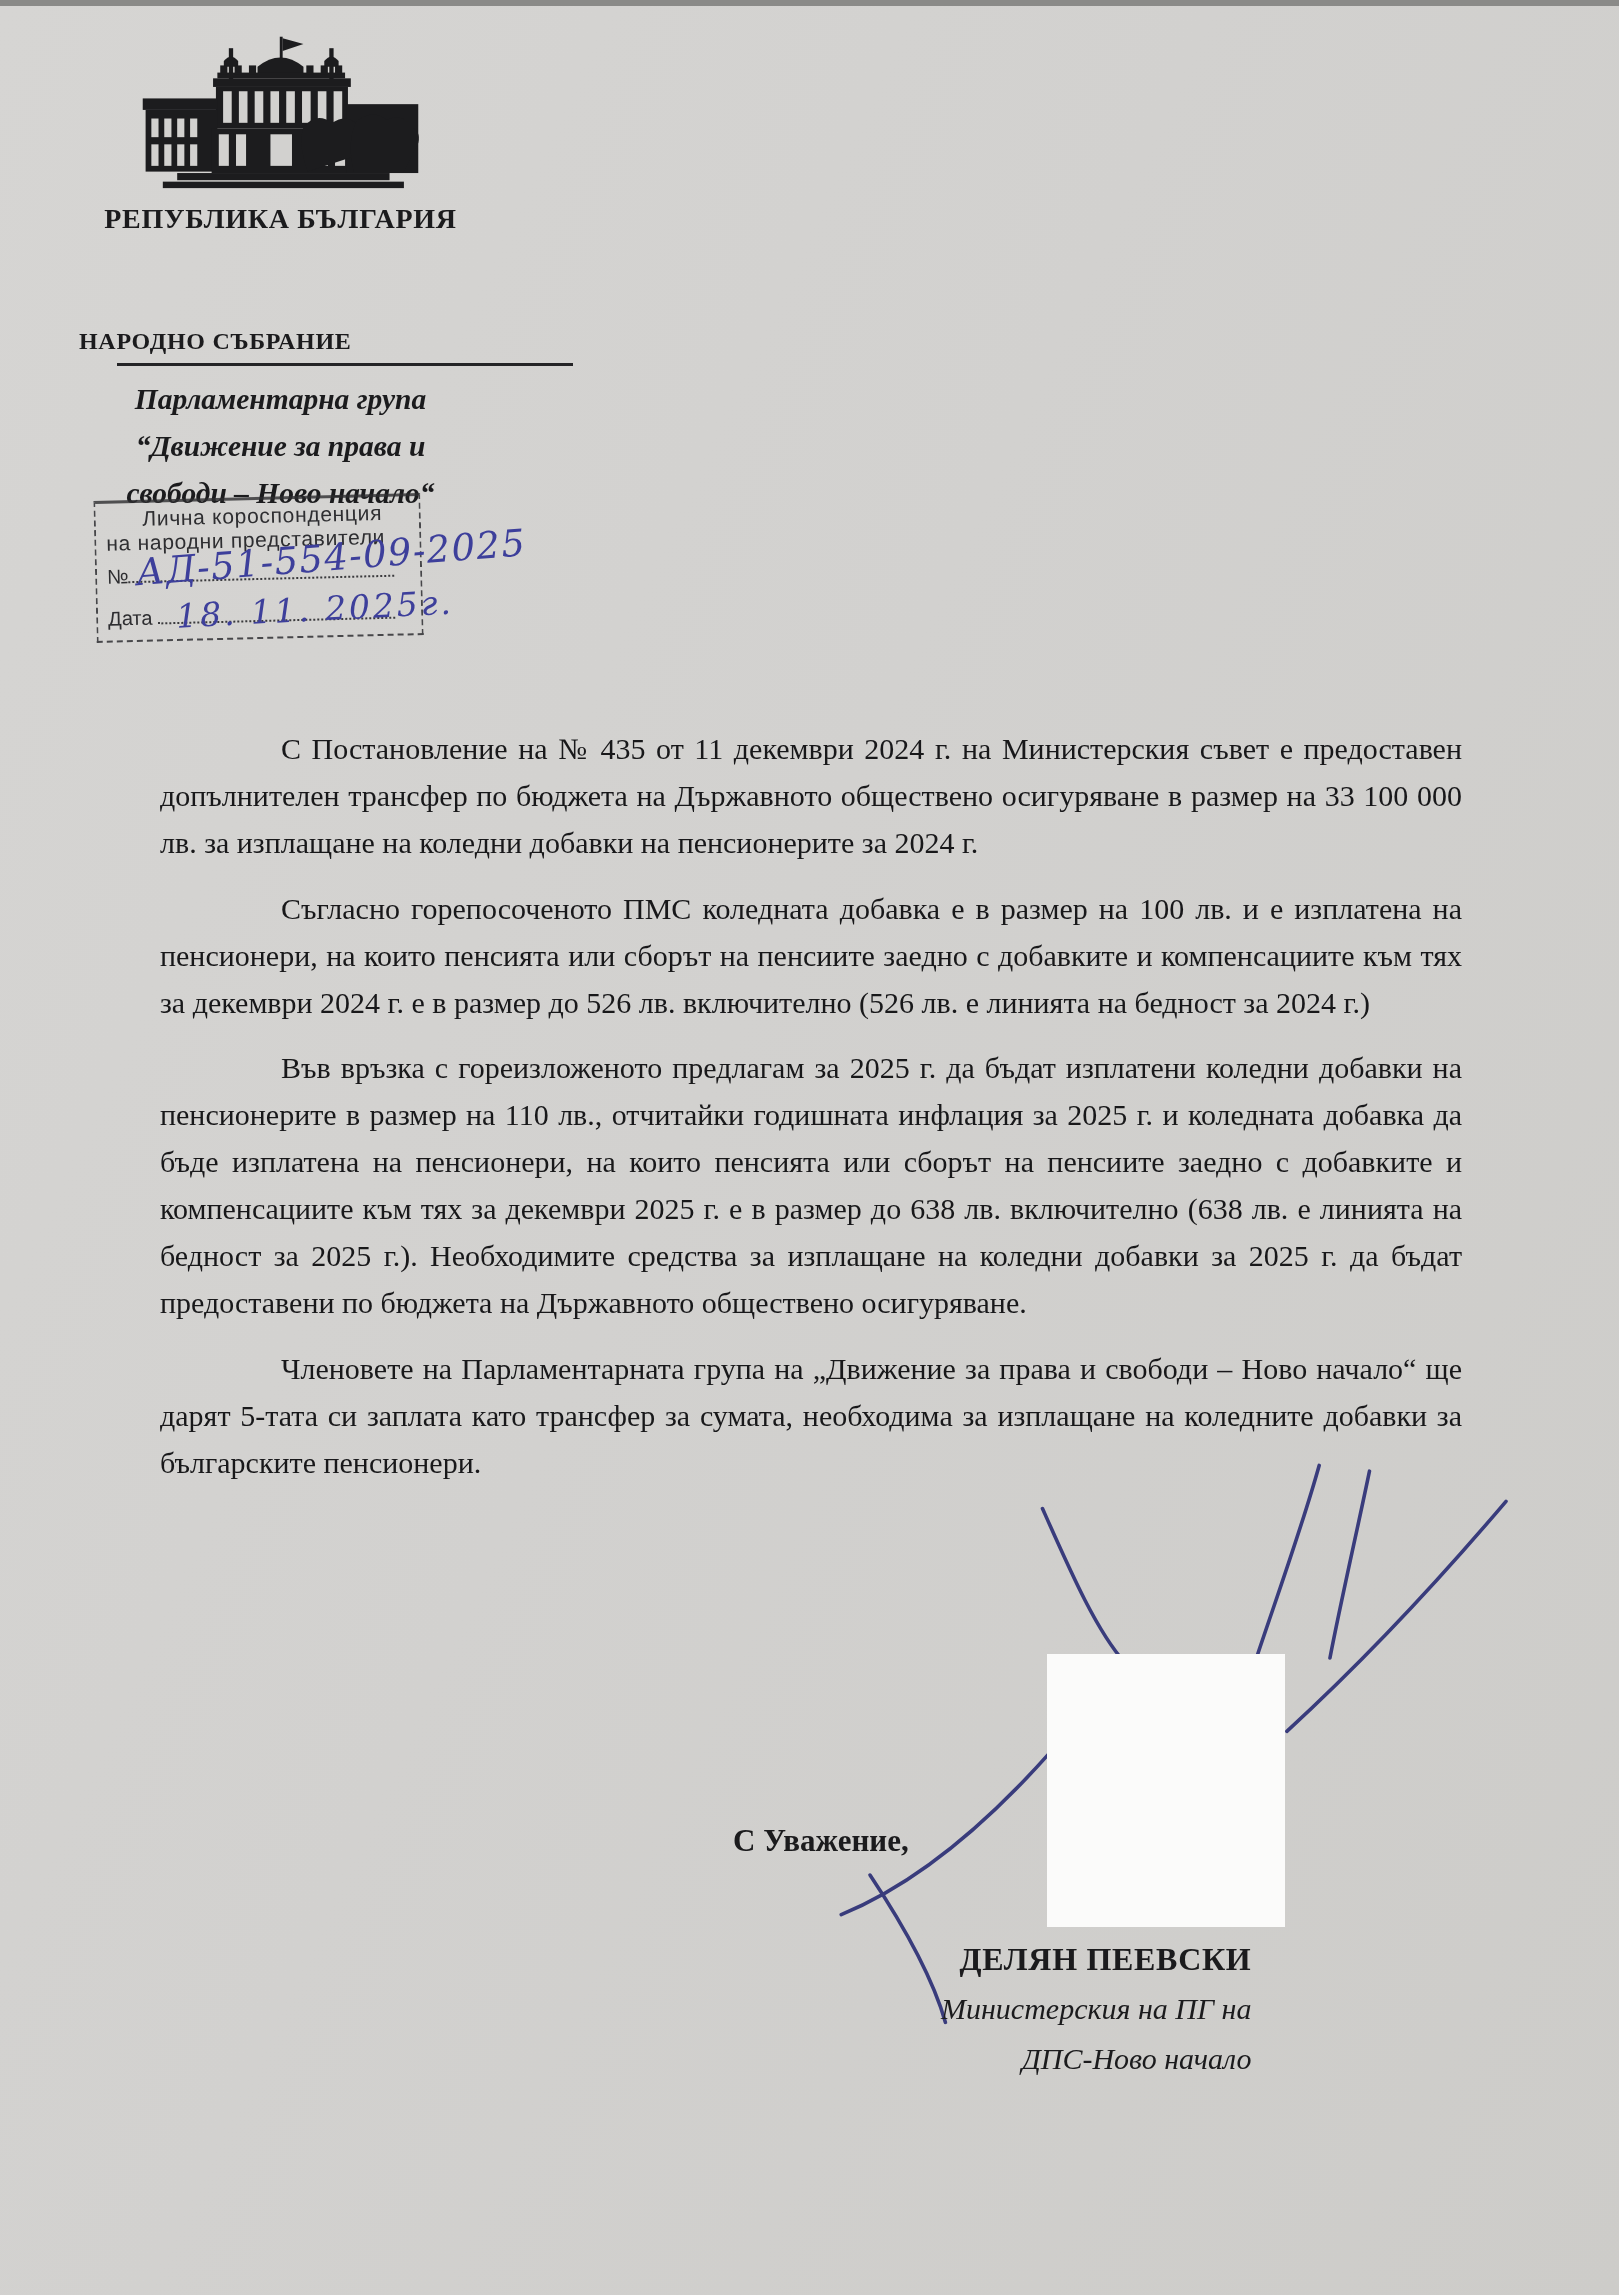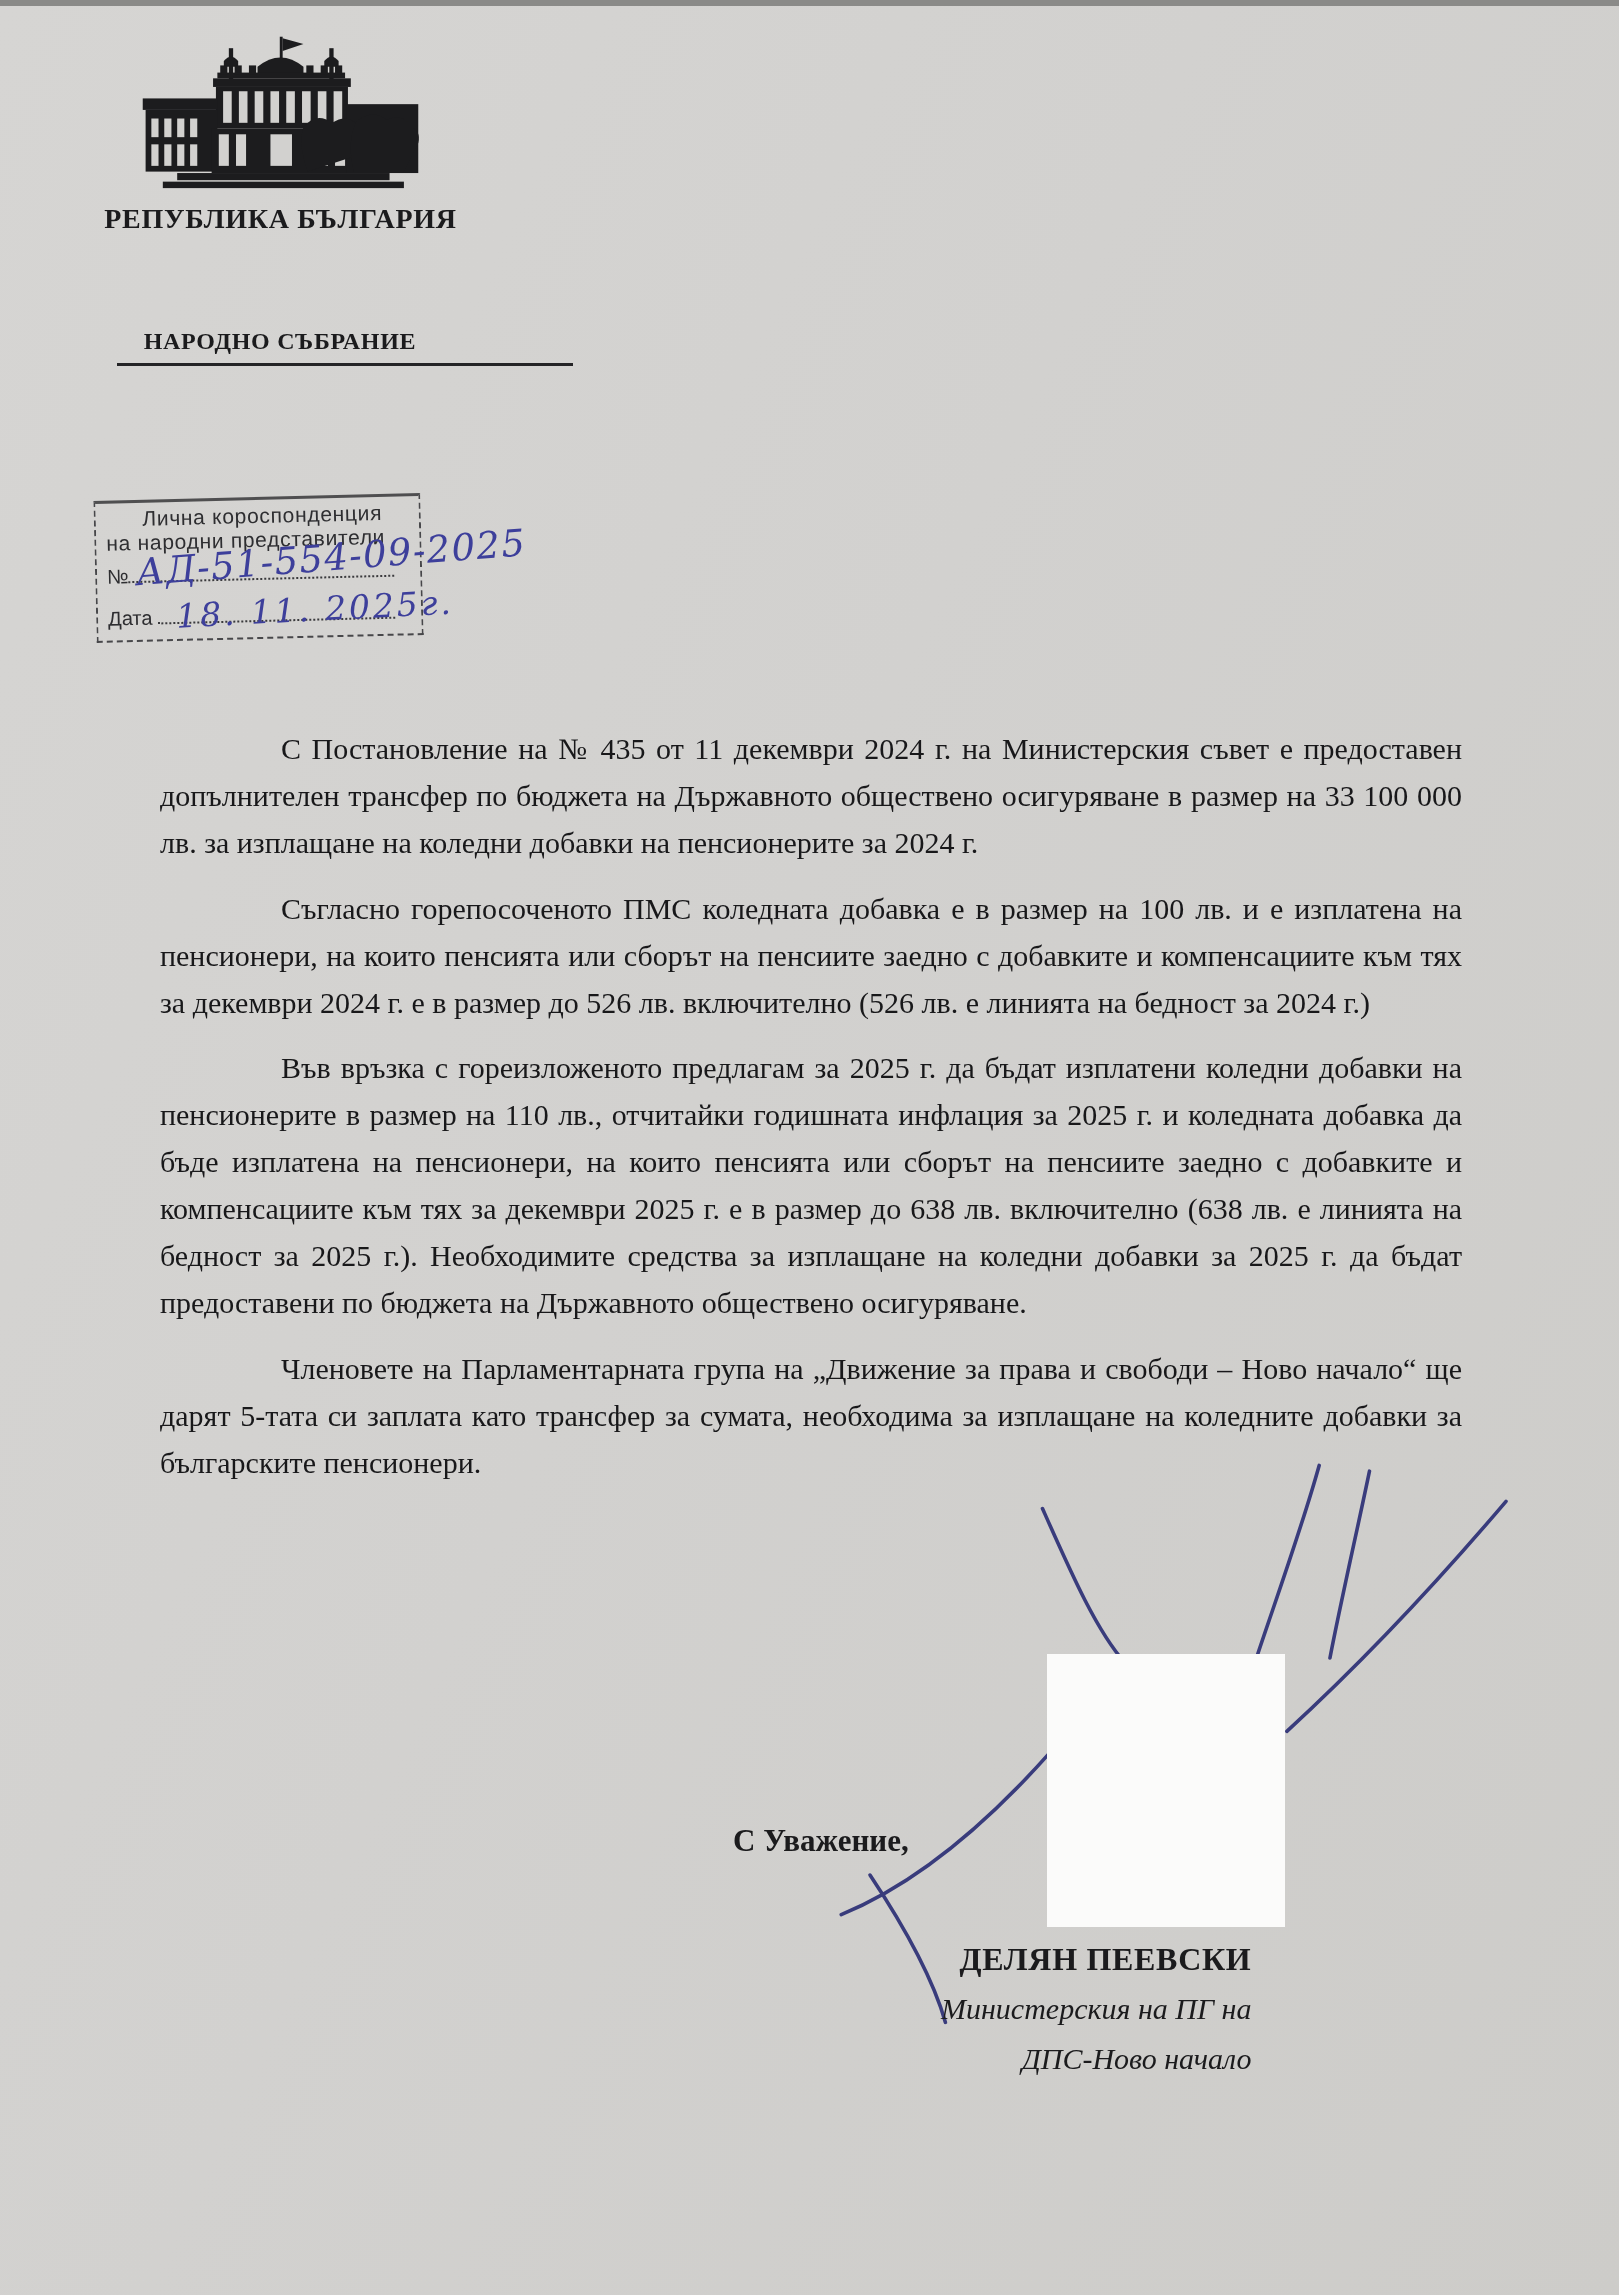--- a/index.html
+++ b/index.html
@@ -10,21 +10,21 @@
     margin:6px auto;
     background:linear-gradient(115deg,#d6d5d3 0%,#d2d1cf 45%,#cdccc9 100%);
     overflow:hidden;
     color:#1b1b1d;
   }
   .abs{position:absolute;}
   
   .leftcol{left:72px;top:29px;width:417px;text-align:center;}
   .logo-wrap{width:302px;margin:0 auto;}
   .republic{margin-top:5.7px;font-weight:bold;font-size:28px;letter-spacing:0.7px;white-space:nowrap;}
-  .institution{left:79px;top:322px;width:402px;text-align:center;font-weight:bold;font-size:24px;letter-spacing:0.7px;}
+  .institution{left:79px;top:322px;width:402px;font-weight:bold;font-size:24px;letter-spacing:0.7px;}
   .rule{left:117px;top:357px;width:456px;height:2.9px;background:#242426;}
   .group{left:72px;top:370px;width:417px;text-align:center;font-weight:bold;font-style:italic;font-size:29.5px;line-height:47px;}
   
   .stamp{
     left:95px;top:491px;width:327px;height:142px;
     border:2.2px dashed #47474a;
     border-top:3.6px solid rgba(45,45,48,.8);
     transform:rotate(-1.4deg);
     font-family:"Liberation Sans",sans-serif;
     color:#2e2e31;
@@ -133,20 +133,25 @@
           <rect x="36" y="204" width="336" height="9"></rect>
         </g>
       </svg>
     </div>
     <div class="republic">РЕПУБЛИКА БЪЛГАРИЯ</div>
   </div>
 
   <div class="abs institution">НАРОДНО СЪБРАНИЕ</div>
   <div class="abs rule"></div>
 
+  <div class="abs group">
+    <div>Парламентарна група</div>
+    <div>“Движение за права и</div>
+    <div>свободи – Ново начало“</div>
+  </div>
 
   <div class="abs stamp">
     <div class="s1">Лична короспонденция</div>
     <div class="s2">на народни представители</div>
     <div class="fieldrow">
       <span>№</span><span class="dotline" style="width:266px;"></span>
       <span class="hand hand-no">АД-51-554-09-2025</span>
     </div>
     <div class="fieldrow" style="margin-top:18.7px;">
       <span>Дата</span> <span class="dotline" style="width:237px;"></span>

